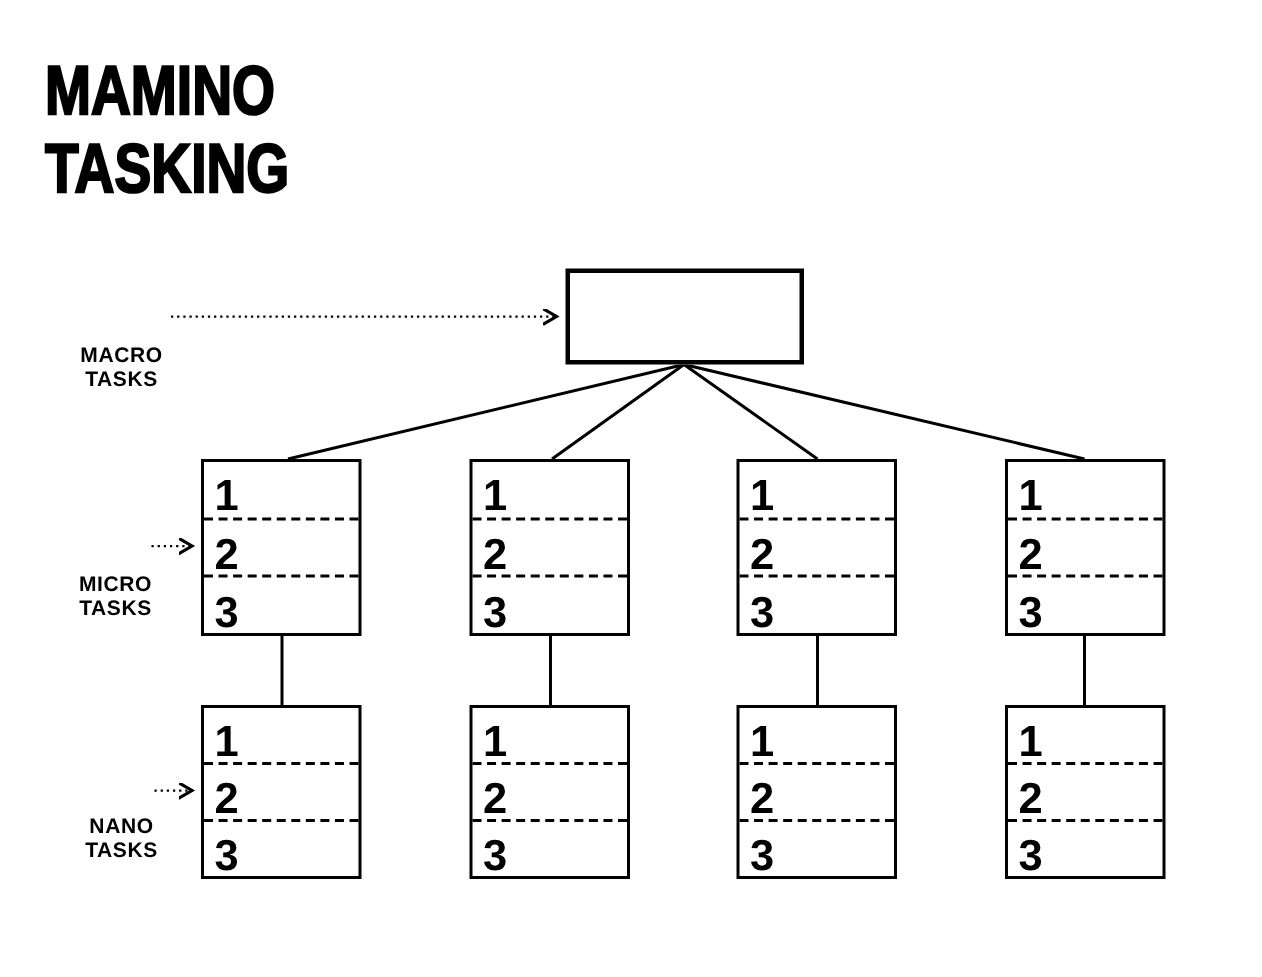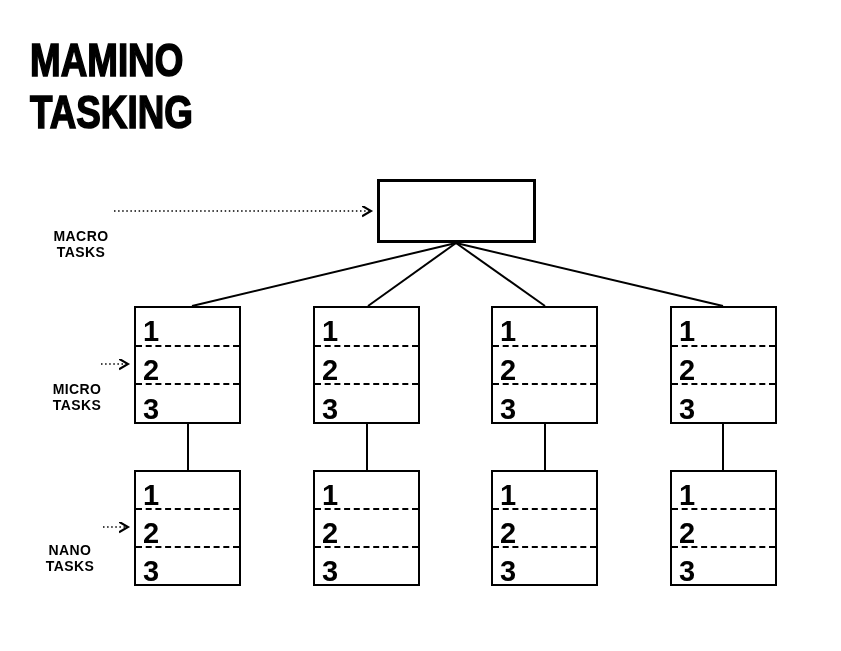--- a/index.html
+++ b/index.html
@@ -42,21 +42,21 @@
     width: 74px;
     text-align: center;
     font-size: 14px;
     font-weight: bold;
     line-height: 16px;
     letter-spacing: 0.4px;
     margin-top: 33px;
   }
   .ptr-label.macro { left: 44px; top: 195px; }
   .ptr-label.micro { left: 40px; top: 348px; }
-  .ptr-label.nano  { left: 33px; top: 509px; }
+  .ptr-label.nano  { left: 44px; top: 509px; }
 
   
   .macro-box {
     position: absolute;
     left: 377px; top: 179px;
     width: 159px; height: 64px;
     border: 3px solid #000000;
     box-sizing: border-box;
     background: #ffffff;
   }

